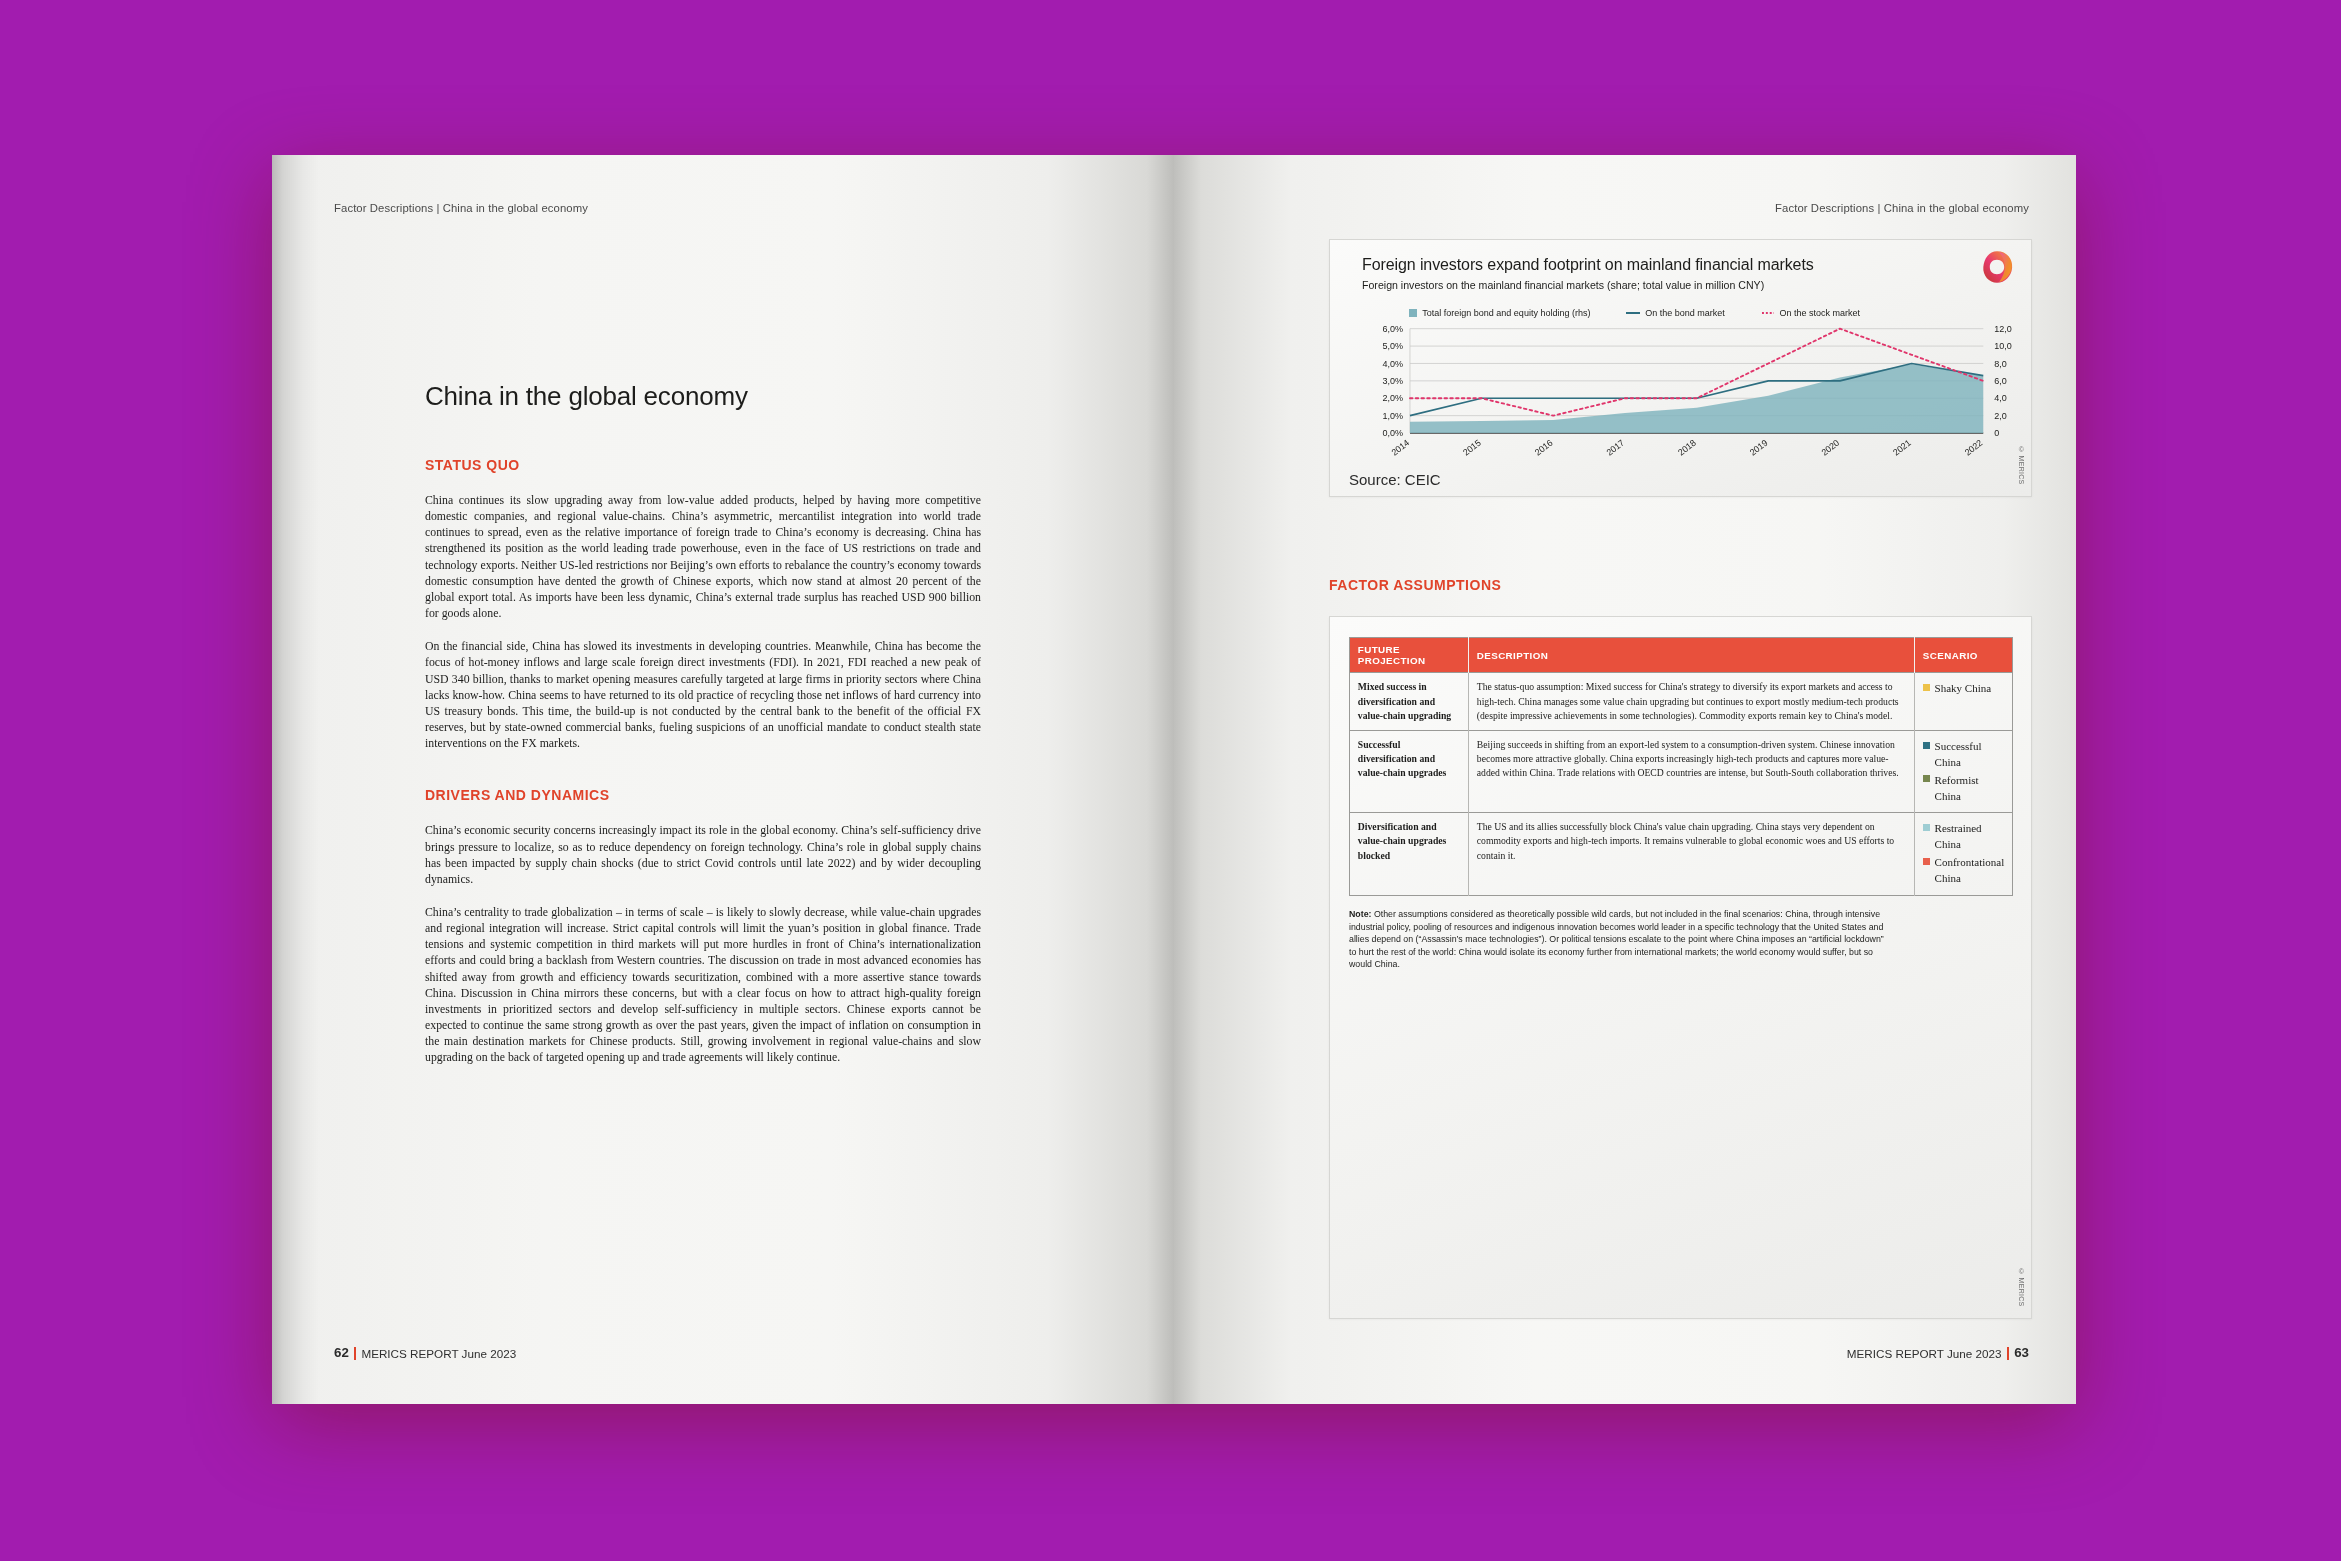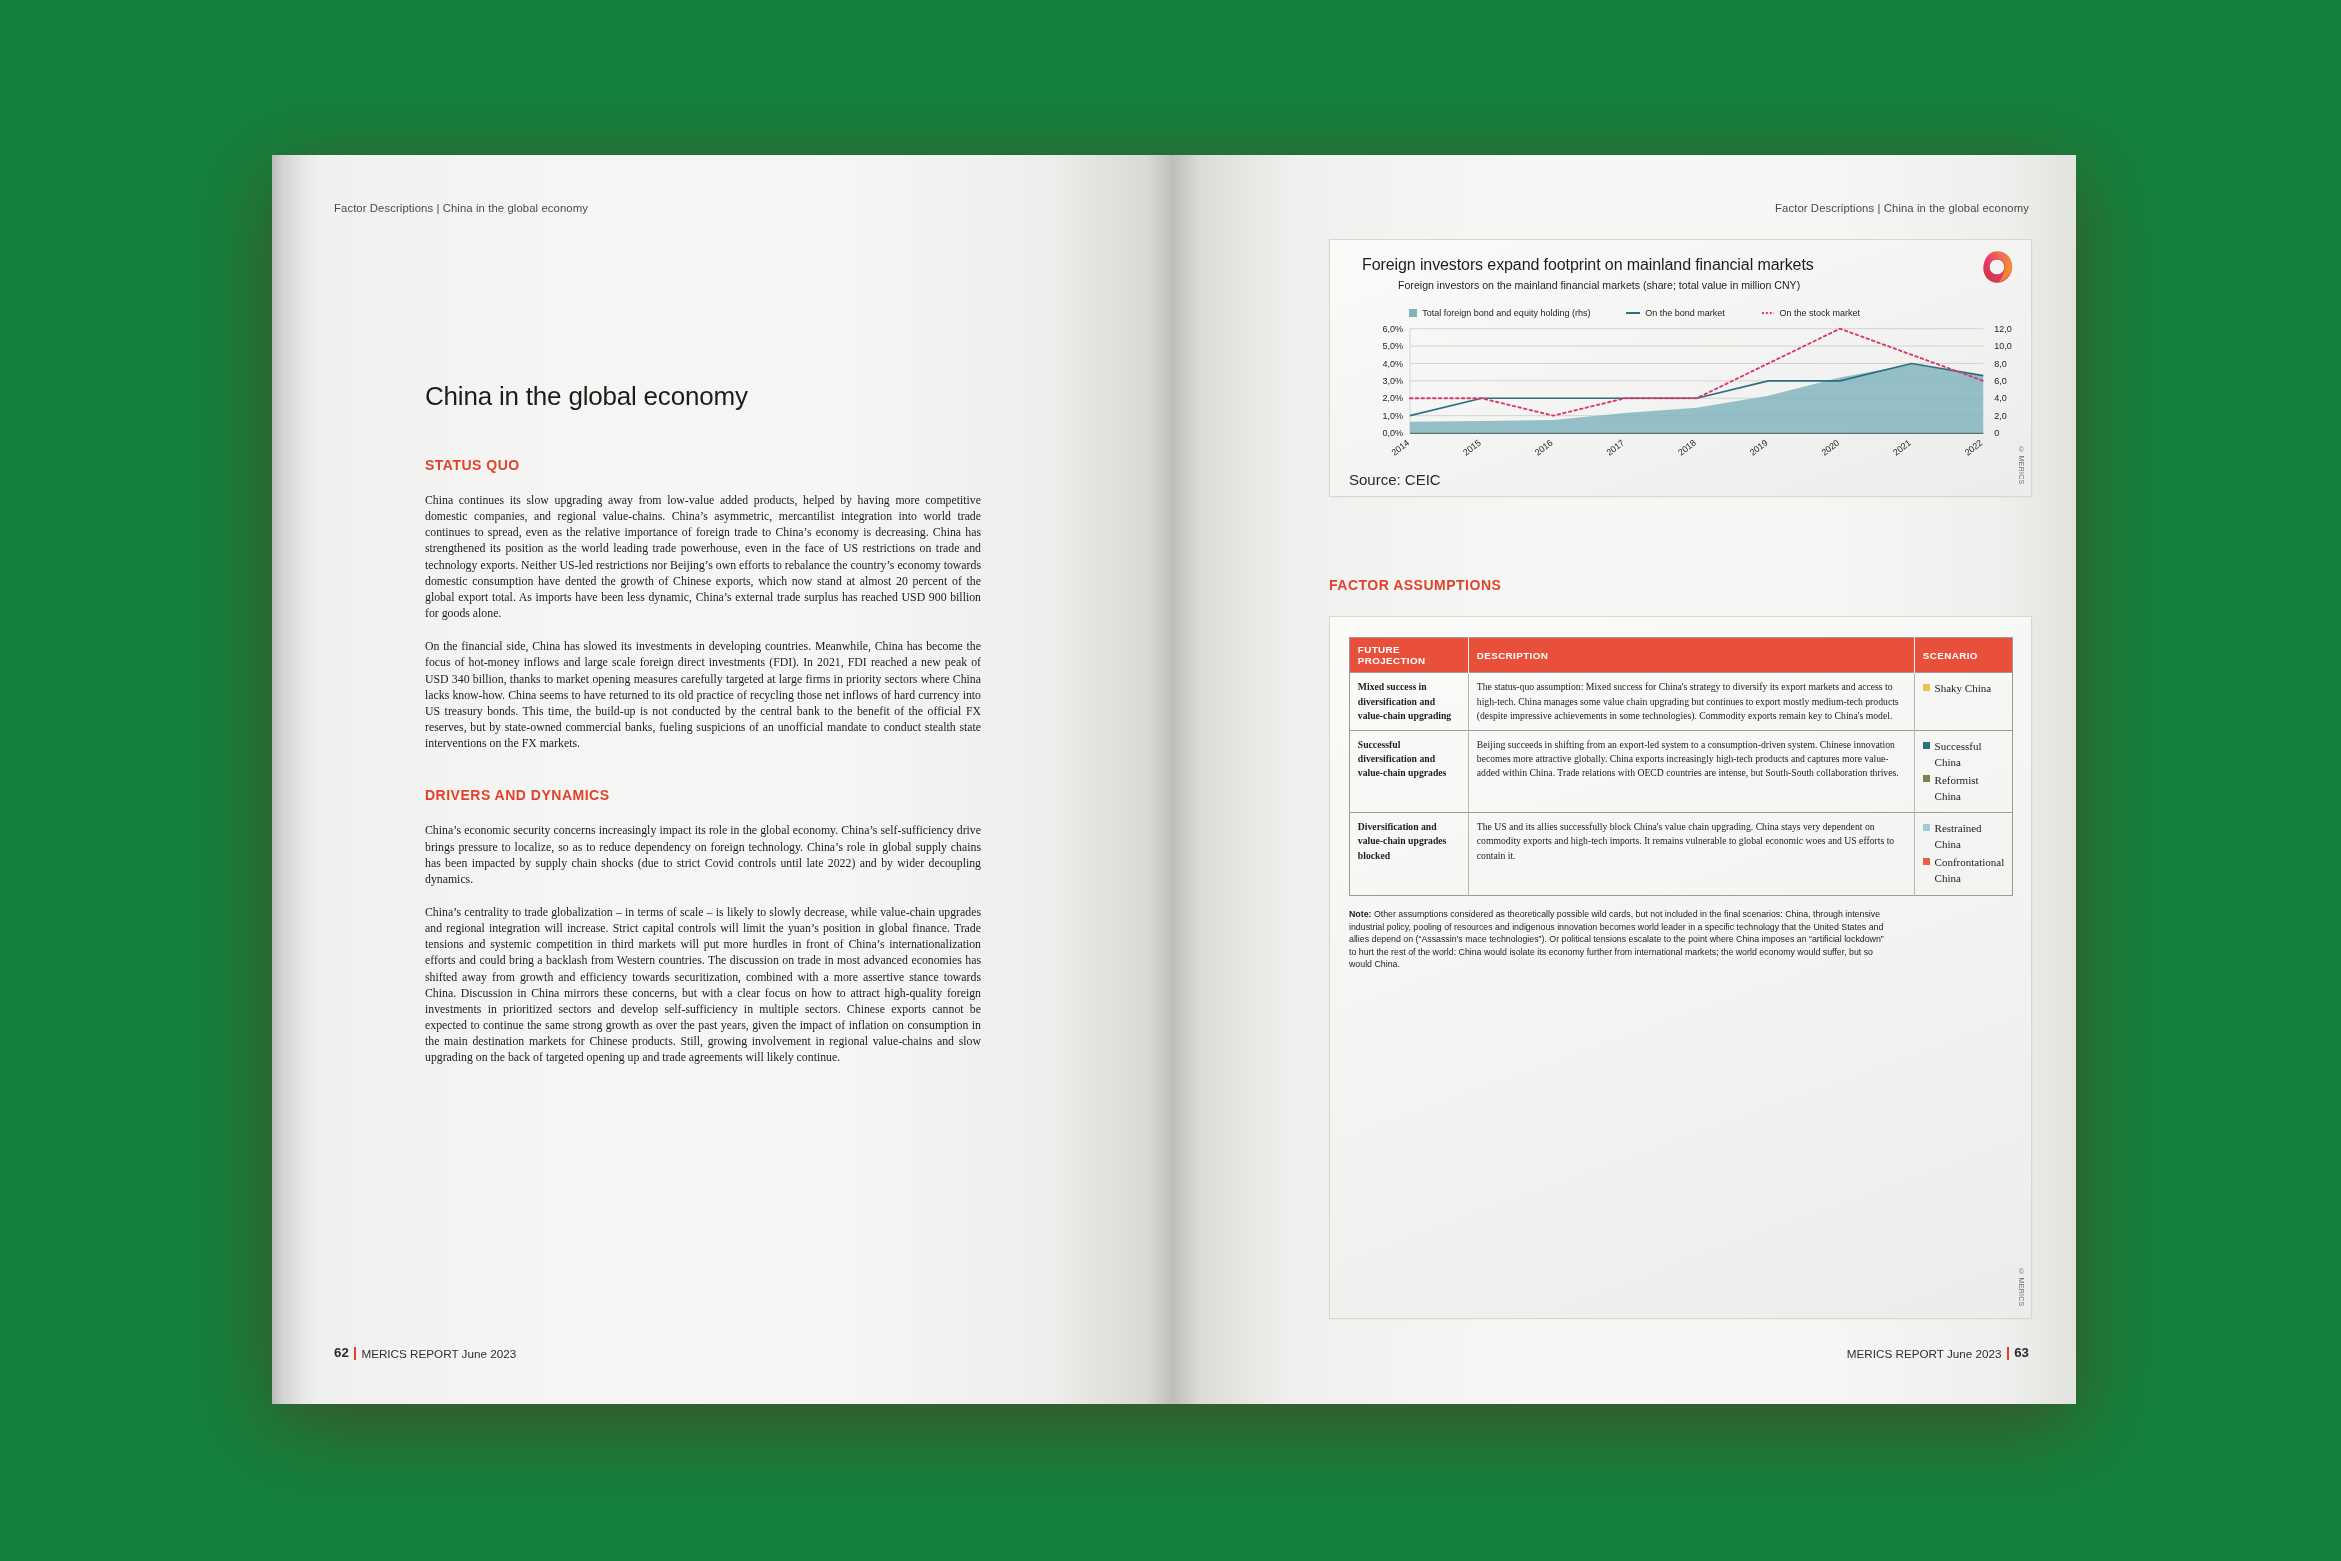--- a/index.html
+++ b/index.html
@@ -2,21 +2,21 @@
 <html style="font-size:12.5px"><head>
 <meta charset="utf-8">
 <style>
   * { box-sizing: border-box; margin: 0; padding: 0; }
   html, body {
     width: 2342px; height: 1561px;
     background: #ef3e23;
     font-family: "Liberation Sans", sans-serif;
     overflow: hidden;
   }
-  #stage { position: relative; width: 2342px; height: 1561px; background: #15803d; }
+  #stage { position: relative; width: 2342px; height: 1561px; background: #a21caf; }
 
   
   .spread {
     position: absolute;
     left: 272px; top: 155px;
     width: 1805px; height: 1249px;
     display: flex;
     filter: drop-shadow(0 20px 41px rgba(120,14,4,0.42));
   }
   .page {
@@ -91,21 +91,21 @@
     position:absolute;
     background: linear-gradient(160deg,#fbfbfa 0%, #f3f3f1 55%, #ececea 100%);
     border: 0.8px solid #d6d6d3;
     box-shadow: 0 0.8px 2.3px rgba(0,0,0,0.05);
   }
   .panel-chart { left: 155px; top: 84px; width: 703px; height: 258px; padding-left: 12px; }
   .panel-table { left: 155px; top: 461px; width: 703px; height: 703px; }
 
   .panel-head { padding: 15.6px 20px 0 20px; position:relative; }
   .panel-title { font-size: 16px; color:#1d1d1b; letter-spacing:-0.1px; }
-  .panel-sub { font-size: 10.6px; color:#1d1d1b; margin-top: 5.5px; margin-left: 36px; }
+  .panel-sub { font-size: 10.6px; color:#1d1d1b; margin-top: 5.5px; }
 
   
   .merics-logo { position:absolute; right: 15.6px; top: 9.4px; width:36px; height:36px; }
   .merics-side {
     position:absolute; right: 6.2px; bottom: 11px;
     font-size: 7px; color:#6e6e6e; letter-spacing:0.3px;
     writing-mode: vertical-rl; text-orientation: mixed;
   }
 
   

